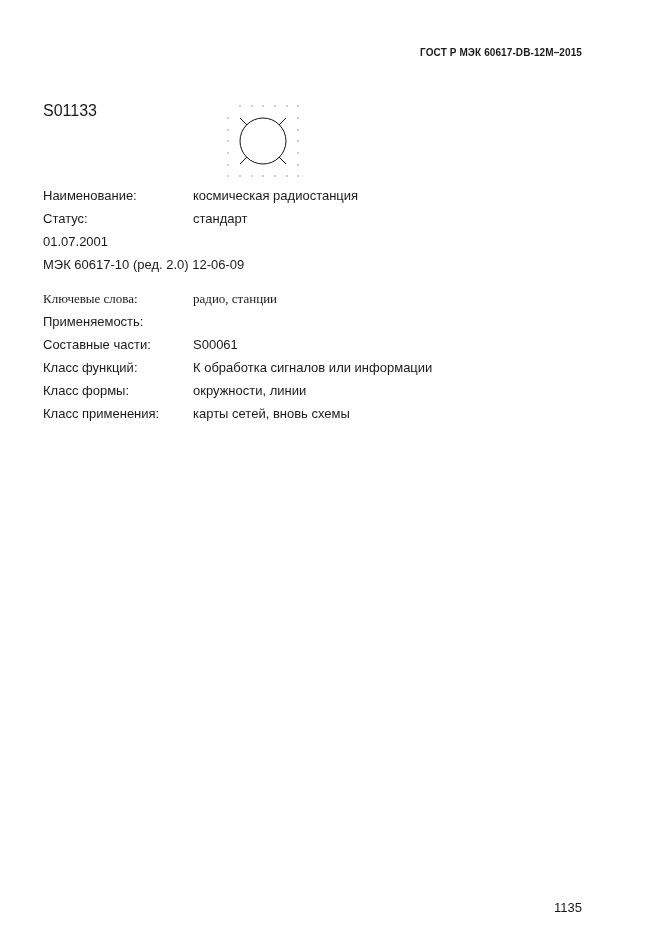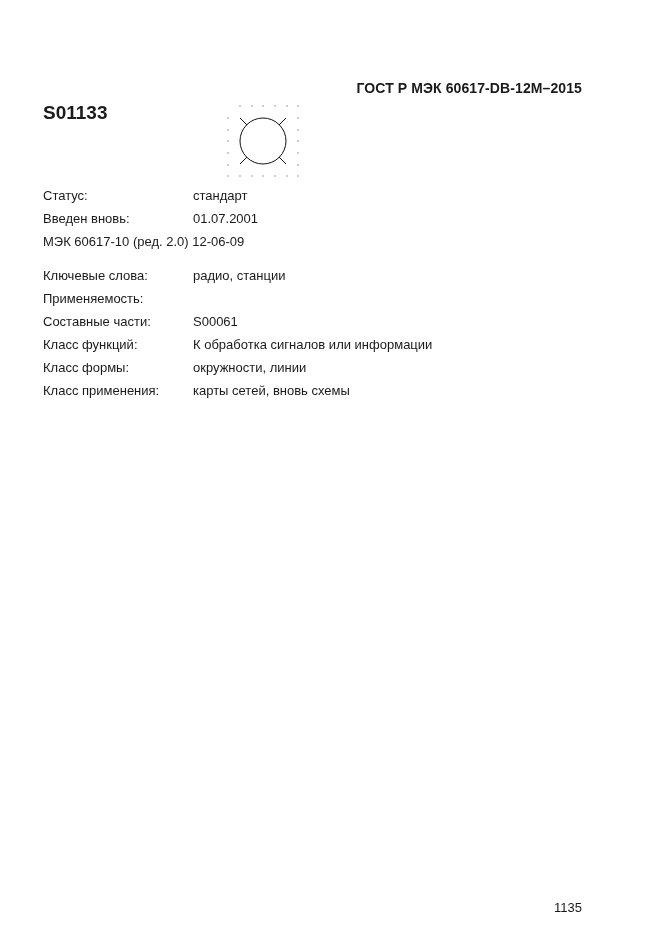--- a/index.html
+++ b/index.html
@@ -10,32 +10,32 @@
     body {
       width: 661px;
       height: 936px;
       position: relative;
       overflow: hidden;
       font-family: "Liberation Sans", sans-serif;
       color: #1a1a1a;
     }
     .doc-header {
       position: absolute;
-      top: 80px;
+      top: 47px;
       right: 79px;
-      font-size: 14px;
+      font-size: 10px;
       font-weight: bold;
       letter-spacing: 0.1px;
     }
     .symbol-code {
       position: absolute;
       left: 43px;
       top: 102px;
-      font-size: 19px;
-      font-weight: bold;
+      font-size: 16px;
+      font-weight: normal;
       text-align: right;
     }
     .symbol-figure {
       position: absolute;
       left: 222px;
       top: 100px;
       width: 84px;
       height: 84px;
     }
     .props {
@@ -44,20 +44,21 @@
       top: 186px;
       font-size: 13px;
     }
     .prop-row {
       display: flex;
       height: 23px;
       line-height: 20px;
     }
     .prop-row.gap {
       margin-top: 11px;
+      font-family: Liberation Serif, serif;
     }
     .prop-label {
       width: 150px;
       flex: 0 0 150px;
     }
     .prop-value {
       white-space: nowrap;
     }
     .page-number {
       position: absolute;
@@ -110,25 +111,28 @@
       <line x1="25" y1="25" x2="18" y2="18"></line>
       <line x1="57" y1="25" x2="64" y2="18"></line>
       <line x1="25" y1="57" x2="18" y2="64"></line>
       <line x1="57" y1="57" x2="64" y2="64"></line>
     </g>
   </svg>
 </div>
 
 <div class="props">
   <div class="prop-row">
+    <span class="prop-label">Наименование:</span>
+    <span class="prop-value">космическая радиостанция</span>
+  </div>
+  <div class="prop-row">
     <span class="prop-label">Статус:</span>
     <span class="prop-value">стандарт</span>
   </div>
   <div class="prop-row">
-    <span class="prop-label">Введен вновь:</span>
     <span class="prop-value">01.07.2001</span>
   </div>
   <div class="prop-row">
     <span class="prop-value">МЭК 60617-10 (ред. 2.0) 12-06-09</span>
   </div>
 
   <div class="prop-row gap">
     <span class="prop-label">Ключевые слова:</span>
     <span class="prop-value">радио, станции</span>
   </div>

